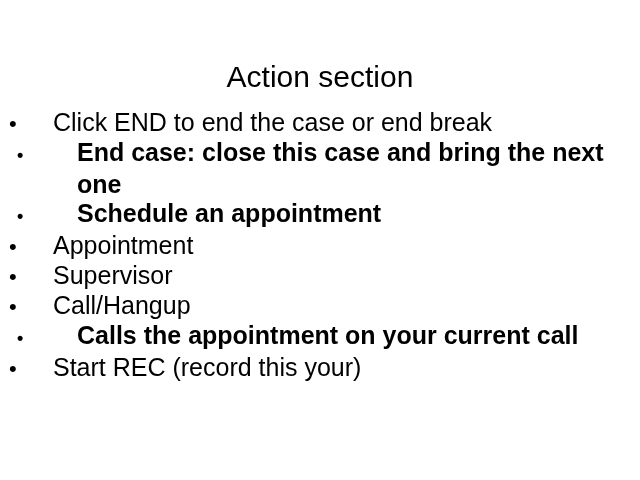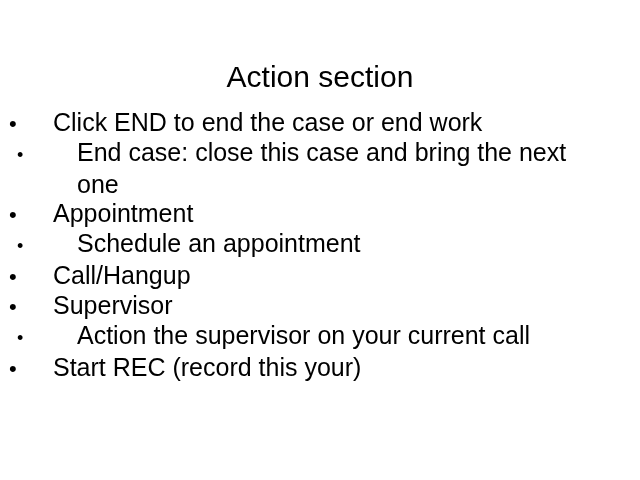--- a/index.html
+++ b/index.html
@@ -59,20 +59,21 @@
     text-align: left;
     font-size: 22px;
     line-height: 29px;
     vertical-align: baseline;
   }
   
   .level-2 {
     padding-left: 30px;
     text-indent: -30px;
     margin-left: 19px;
+    font-weight: bold;
   }
   .level-2 .bullet-mark {
     display: inline-block;
     width: 30px;
     text-align: left;
     font-size: 18px;
     line-height: 29px;
     vertical-align: baseline;
   }
   .bullet-text {
@@ -82,46 +83,46 @@
 </head>
 <body>
 
 <div class="slide">
 
   <h1 class="slide-title">Action section</h1>
 
   <div class="slide-body">
 
     <div class="bullet-item level-1">
-      <span class="bullet-mark">•</span><span class="bullet-text">Click END to end the case or end work</span>
+      <span class="bullet-mark">•</span><span class="bullet-text">Click END to end the case or end break</span>
     </div>
 
     <div class="bullet-item level-2">
       <span class="bullet-mark">•</span><span class="bullet-text">End case: close this case and bring the next one</span>
     </div>
 
 
+    <div class="bullet-item level-2">
+      <span class="bullet-mark">•</span><span class="bullet-text">Schedule an appointment</span>
+    </div>
+
     <div class="bullet-item level-1">
       <span class="bullet-mark">•</span><span class="bullet-text">Appointment</span>
     </div>
 
-    <div class="bullet-item level-2">
-      <span class="bullet-mark">•</span><span class="bullet-text">Schedule an appointment</span>
+    <div class="bullet-item level-1">
+      <span class="bullet-mark">•</span><span class="bullet-text">Supervisor</span>
     </div>
 
     <div class="bullet-item level-1">
       <span class="bullet-mark">•</span><span class="bullet-text">Call/Hangup</span>
     </div>
 
-    <div class="bullet-item level-1">
-      <span class="bullet-mark">•</span><span class="bullet-text">Supervisor</span>
-    </div>
-
     <div class="bullet-item level-2">
-      <span class="bullet-mark">•</span><span class="bullet-text">Action the supervisor on your current call</span>
+      <span class="bullet-mark">•</span><span class="bullet-text">Calls the appointment on your current call</span>
     </div>
 
     <div class="bullet-item level-1">
       <span class="bullet-mark">•</span><span class="bullet-text">Start REC (record this your)</span>
     </div>
 
   </div>
 </div>
 
 </body></html>

